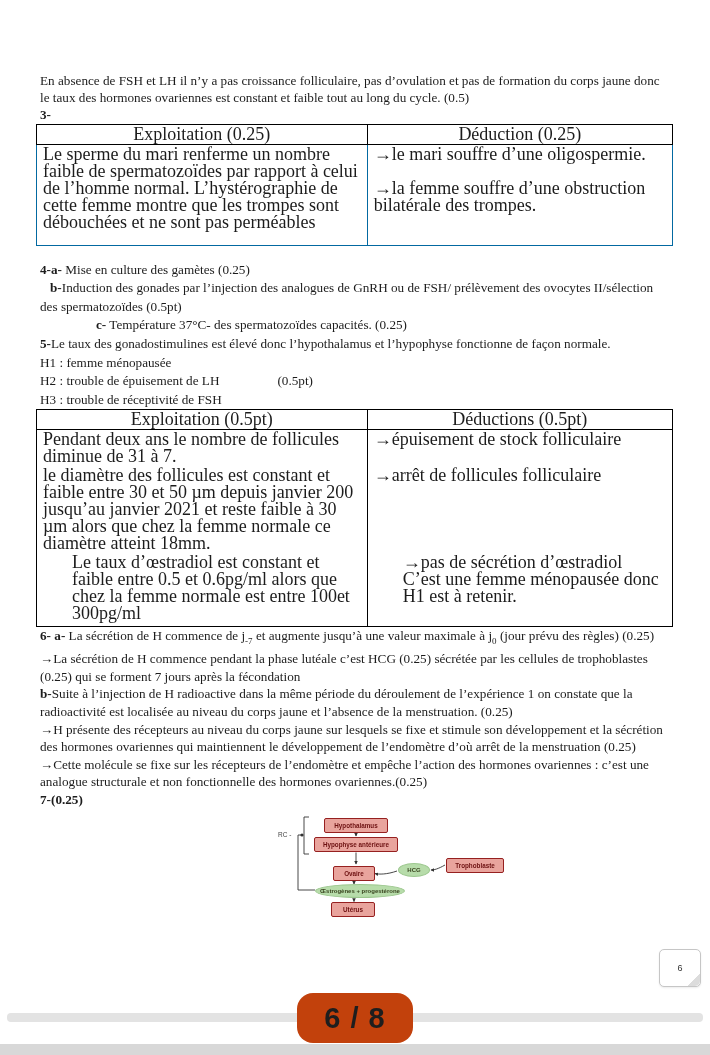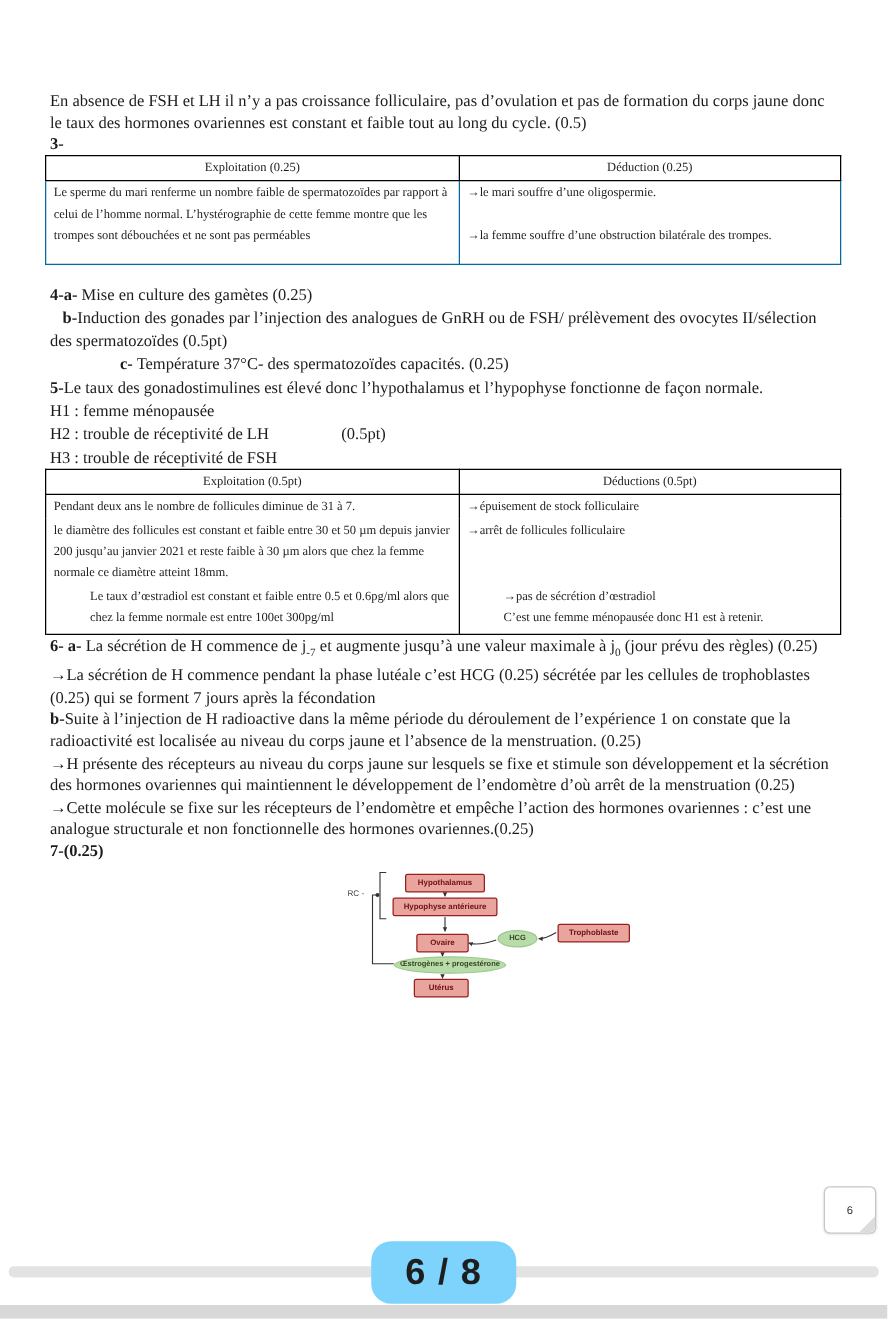--- a/index.html
+++ b/index.html
@@ -8,21 +8,21 @@
     background:#ffffff; color:#1c1c1c;
     font-family:"Liberation Serif","DejaVu Serif",serif;
   }
   .page { position:absolute; left:0; top:0; right:0; padding:40px 38px 0 40px;margin-top:32px; }
   p { margin:0; font-size:13.2px; line-height:17.2px; }
   b { font-weight:bold; }
   .arrow-p { line-height:17.6px; }
 
   
   table { border-collapse:collapse; width:637px; margin-left:-4px; table-layout:fixed; }
-  th, td { font-size:10px; line-height:17px; padding:1px 6px; vertical-align:top; }
+  th, td { font-size:18px; line-height:17px; padding:1px 6px; vertical-align:top; }
   th { font-weight:normal; text-align:center; border:1px solid #000; }
   .t1 td { border:1px solid #0369a1; }
   .t1 .cell-tall { padding-bottom:14px; }
   .t2 { border:1px solid #000; }
   .t2 td { border-left:1px solid #000; border-right:1px solid #000; border-top:0; border-bottom:0; }
   .t2 tr:last-child td { padding-bottom:4px;padding-left:35px; }
   .col-left { width:52%; } .col-right { width:48%; }
   .ded2 { margin-top:17px; }
   .tbl1-wrap { margin-bottom:15px; }
 
@@ -40,21 +40,21 @@
           font-size:6.3px; font-weight:bold; border-radius:2px; }
   .dellipse { background:#b7dcaa; color:#39441f; font-size:6px; font-weight:bold;
               border-radius:50%; border:1px solid #9cc78e; }
   .dlabel { position:absolute; font-size:6.5px; color:#444; }
   .dsvg { position:absolute; left:0; top:0; }
 
   
   .progress-bar { position:absolute; left:7px; right:7px; top:1013px; height:9px;
                   background:#e3e3e3; border-radius:4px; }
   .page-bubble { position:absolute; left:50%; transform:translateX(-50%); top:993px;
-                 width:116px; height:50px; background:#7dd3fc; border-radius:16px;
+                 width:116px; height:50px; background:#c2410c; border-radius:16px;
                  display:flex; align-items:center; justify-content:center;
                  font-family:"Liberation Sans","DejaVu Sans",sans-serif;
                  font-weight:bold; font-size:29px; color:#1e1e1e; letter-spacing:1px; }
   .bottom-strip { position:absolute; left:0; right:0; bottom:0; height:11px; background:#d8d8d8; }
   .corner-btn { position:absolute; top:949px; right:9px; width:40px; height:36px;
                 background:#ffffff; border:1px solid #c6c6c6; border-radius:5px;
                 display:flex; align-items:center; justify-content:center;
                 font-family:"Liberation Sans","DejaVu Sans",sans-serif;
                 font-size:9px; color:#333; box-shadow:0 1px 2px rgba(0,0,0,0.08); }
   .corner-btn::after { content:""; position:absolute; right:0; bottom:0; width:13px; height:13px;
@@ -92,21 +92,21 @@
       </tbody>
     </table>
   </div>
 
   <div class="sec45">
     <p><b>4-a-</b><span> Mise en culture des gamètes (0.25)</span></p>
     <p style="text-indent:10px;"><b>b-</b><span>Induction des gonades par l’injection des analogues de GnRH ou de FSH/ prélèvement des ovocytes II/sélection des spermatozoïdes (0.5pt)</span></p>
     <p style="padding-left:56px;"><b>c-</b><span> Température 37°C- des spermatozoïdes capacités.  (0.25)</span></p>
     <p><b>5-</b><span>Le taux des gonadostimulines est élevé donc l’hypothalamus et l’hypophyse fonctionne de façon normale.</span></p>
     <p>H1 : femme ménopausée</p>
-    <p><span>H2 : trouble de réceptivité de LH</span><span class="pts-gap">(0.5pt)</span></p>
+    <p><span>H2 : trouble de épuisement de LH</span><span class="pts-gap">(0.5pt)</span></p>
     <p>H3 : trouble de réceptivité de FSH</p>
   </div>
 
   <table class="t2">
     <colgroup>
         <col class="col-left">
         <col class="col-right">
       </colgroup>
     <thead>
       <tr>

